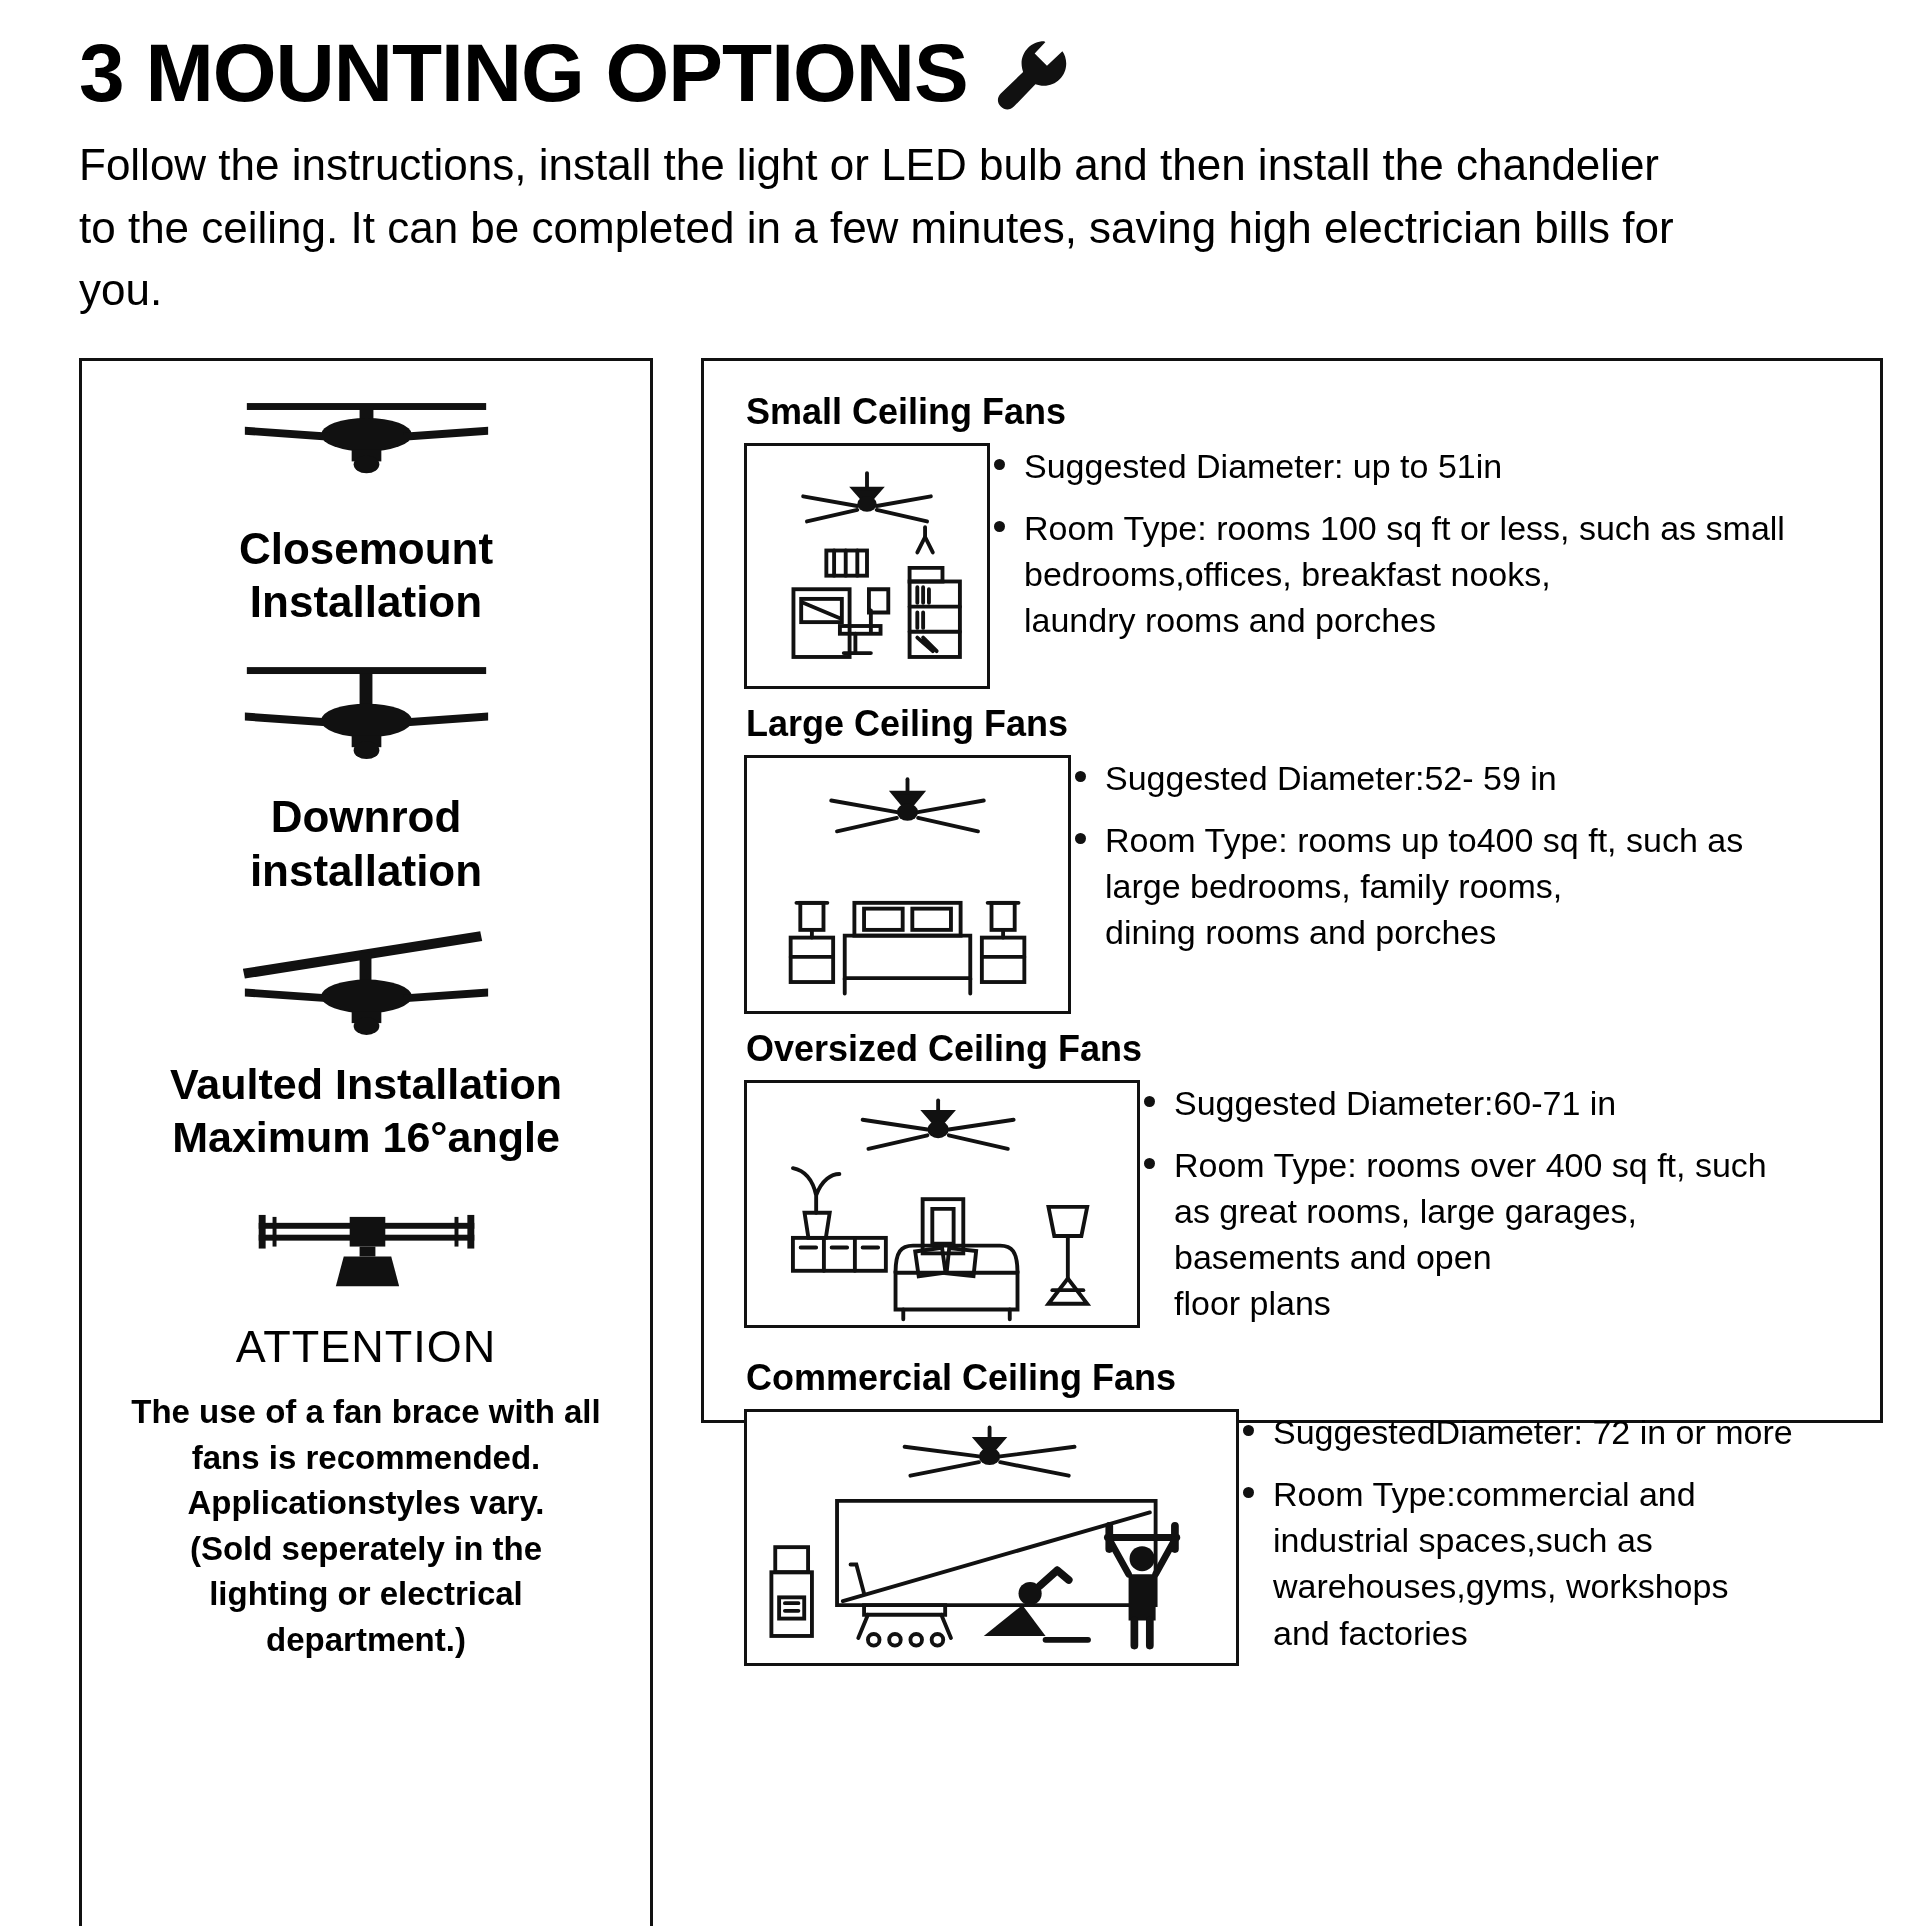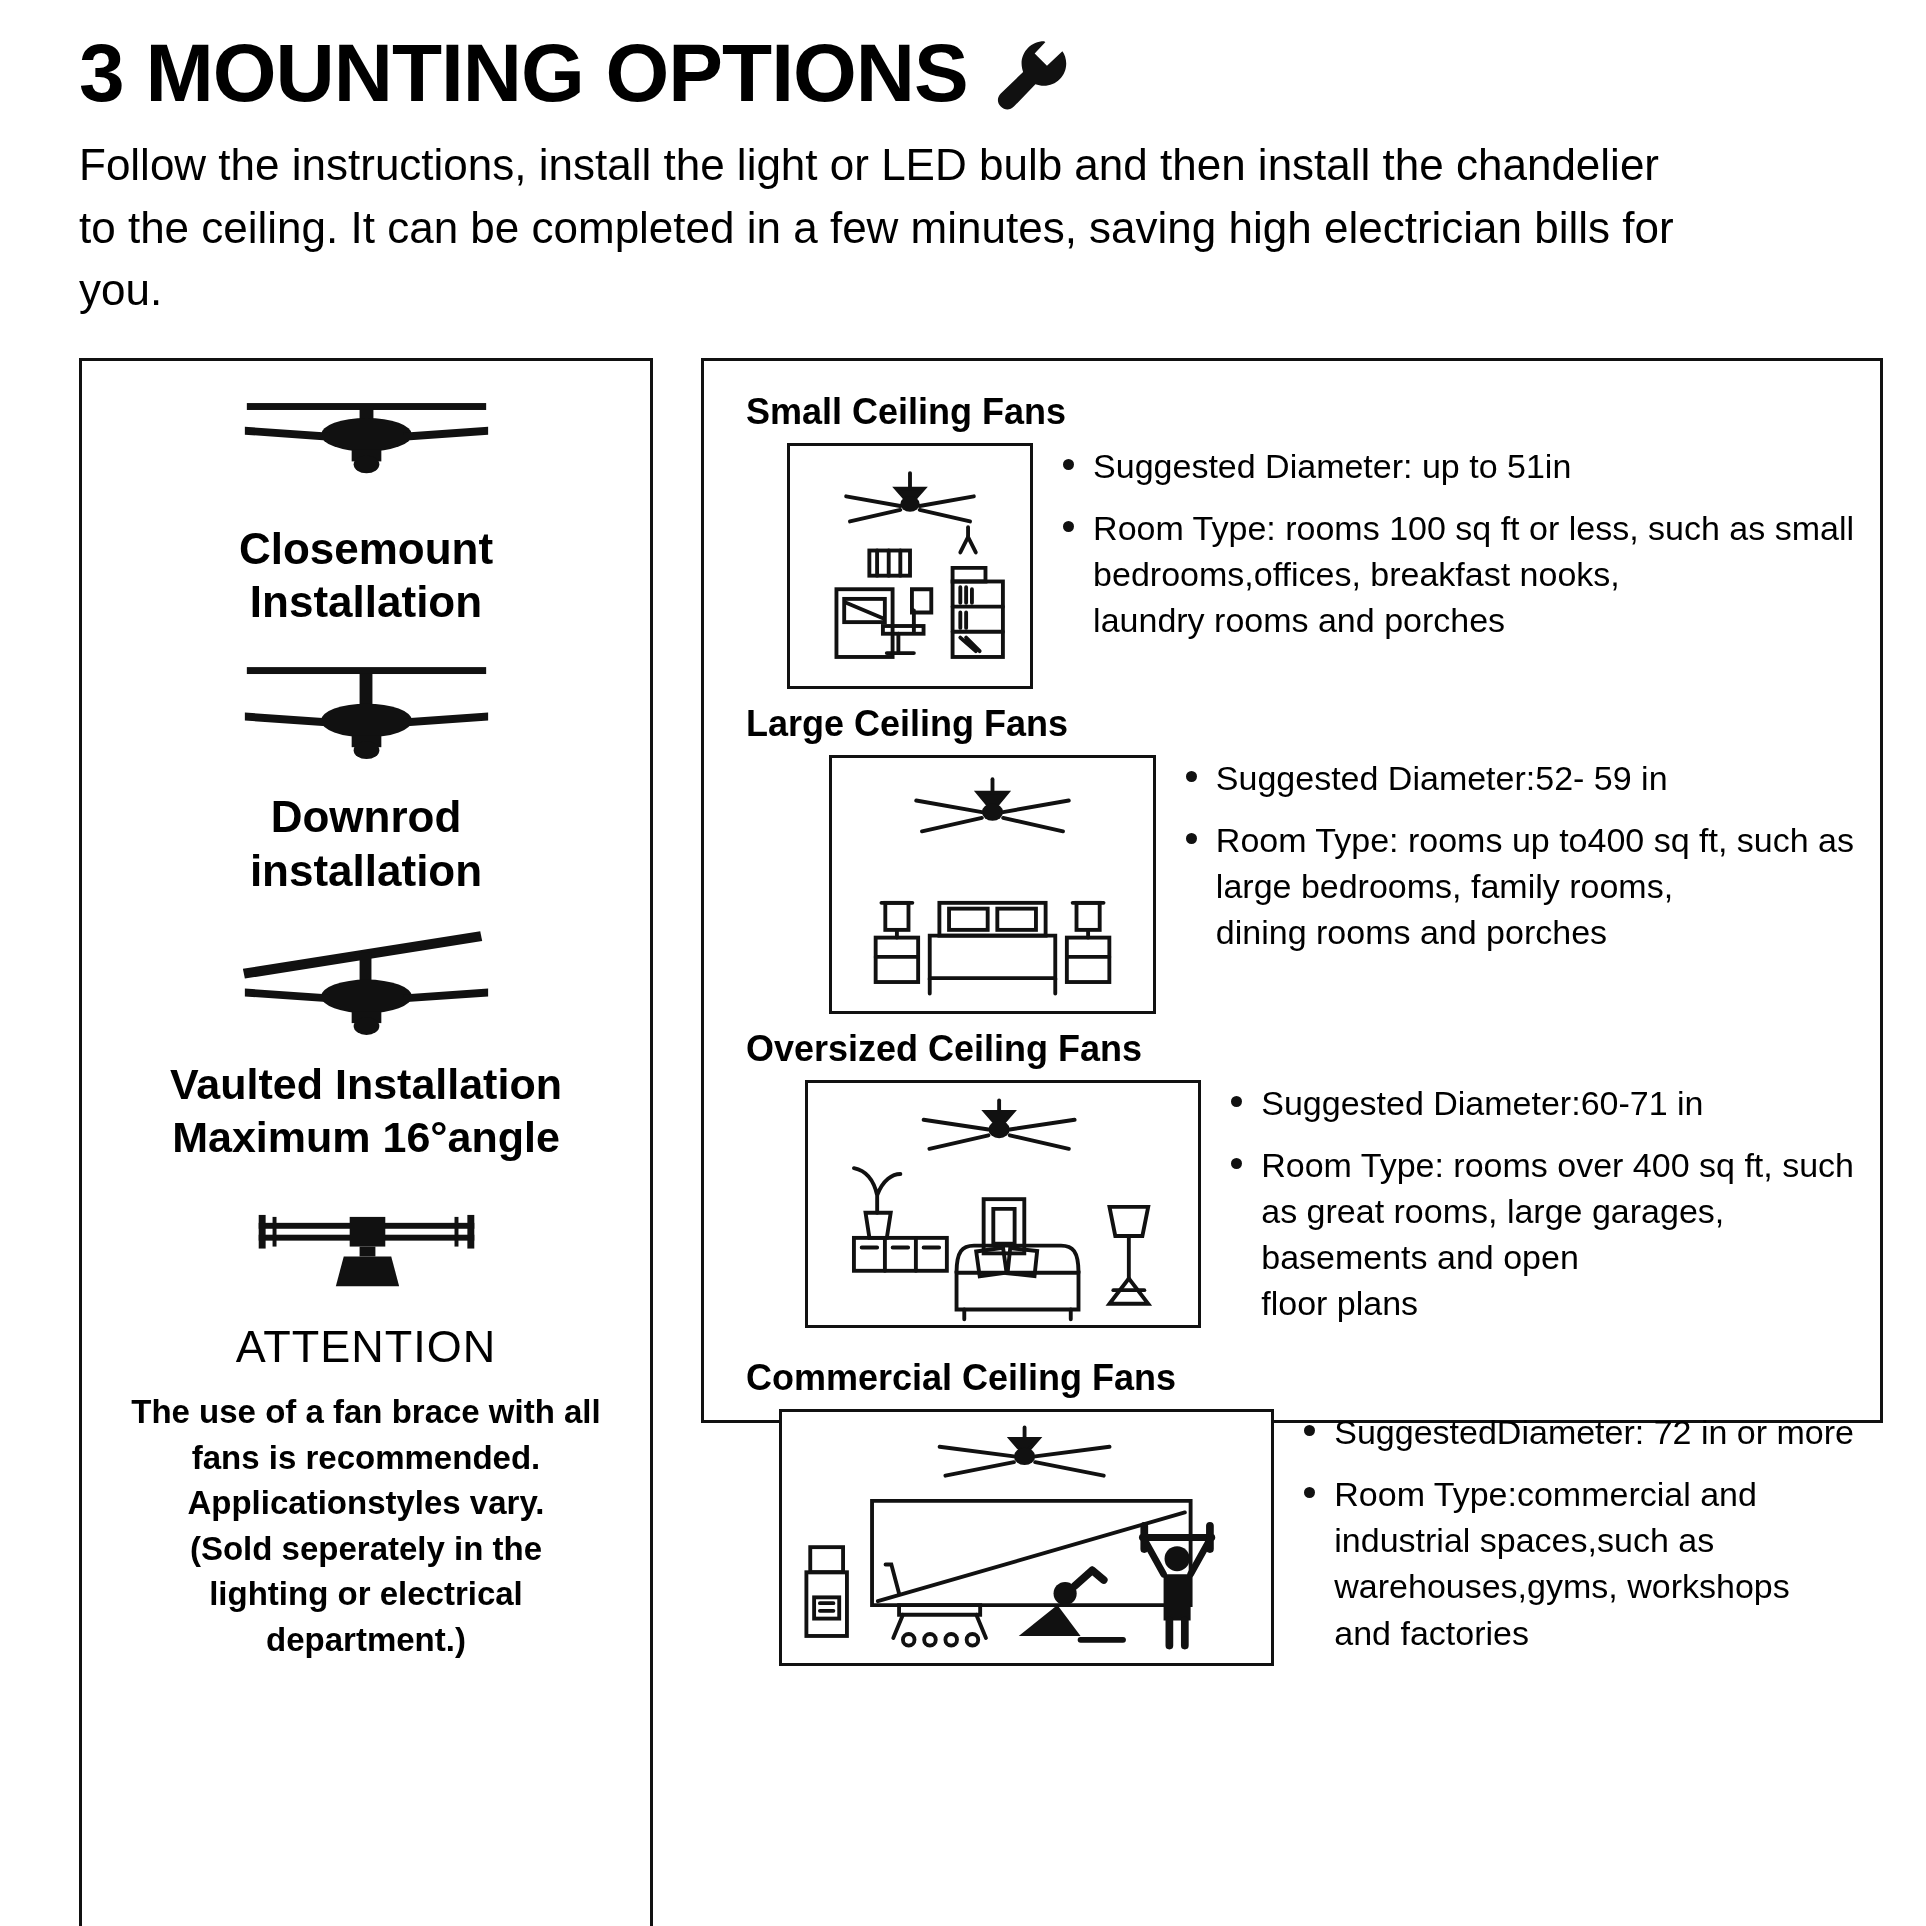--- a/index.html
+++ b/index.html
@@ -108,22 +108,20 @@
     margin-bottom: 14px;
   }
   .fan-heading {
     font-size: 36px;
     font-weight: bold;
     margin: 0 0 10px 2px;
   }
   .fan-row {
     display: flex;
     align-items: flex-start;
-    gap: 26px;
-    justify-content: flex-end;
   }
   .fan-illo {
     border: 3px solid #111;
     box-sizing: border-box;
     flex: none;
     background: #fff;
   }
   .illo-small { width: 246px; height: 246px; }
   .illo-large { width: 327px; height: 259px; }
   .illo-oversize { width: 396px; height: 248px; }

